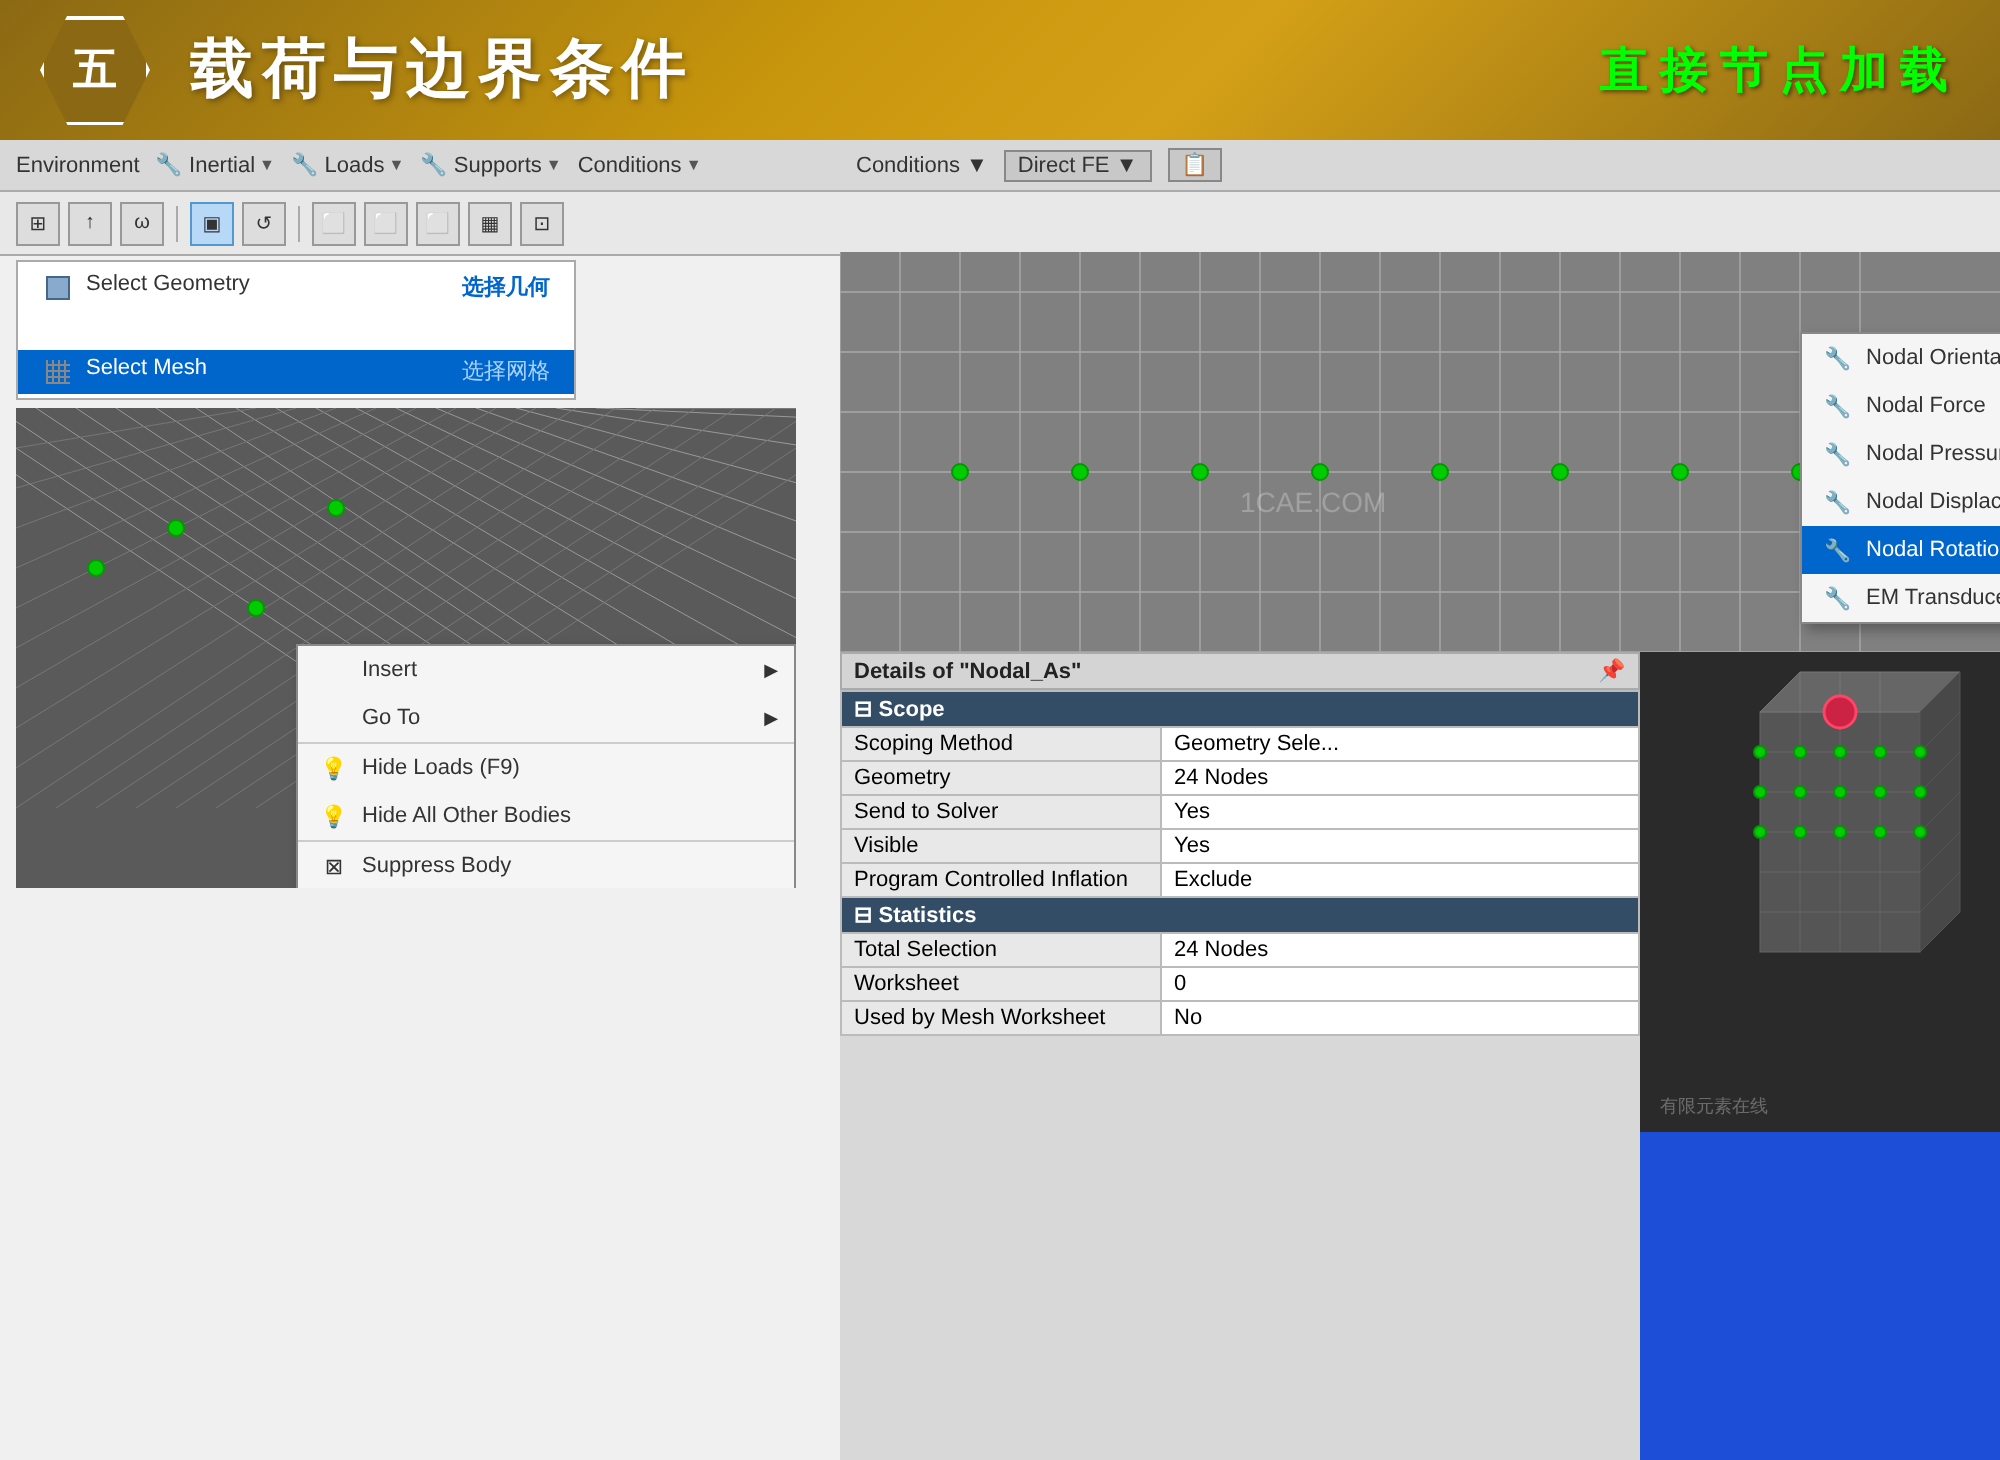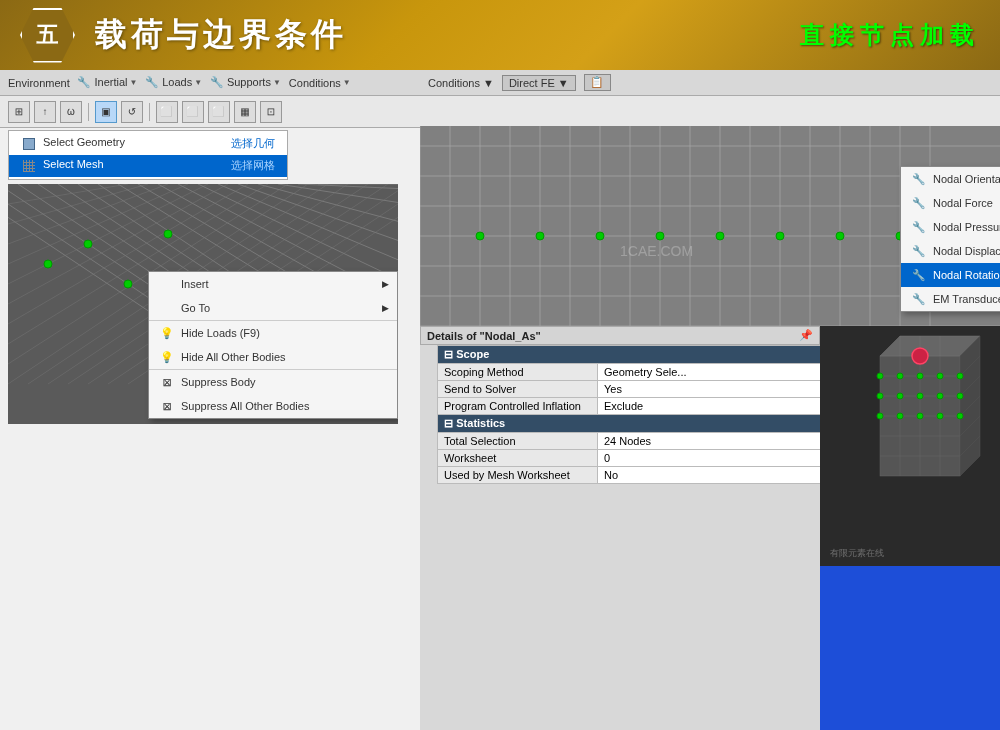--- a/index.html
+++ b/index.html
@@ -82,37 +82,37 @@
       border: 1px solid #aaa;
       width: 280px;
       margin: 2px 8px;
       padding: 2px 0;
     }
     .select-menu-item {
       display: flex; align-items: flex-start; gap: 6px;
       padding: 3px 12px; cursor: pointer; font-size: 11px; color: #333;
     }
     .select-menu-item .icon { width: 16px; height: 16px; display: flex; align-items: center; justify-content: center; flex-shrink: 0; }
-    .select-menu-item .label-cn { color: #0066cc; margin-left: auto; }
+    .select-menu-item .label-cn { color: #0066cc; margin-left: auto; font-weight: bold; }
 
     
     .mesh-view {
       width: 390px;
       height: 240px;
       margin: 4px 8px;
       background: #555;
       position: relative;
       overflow: hidden;
     }
 
     
     .context-menu {
       position: absolute;
       left: 140px;
-      top: 87px;
+      top: 118px;
       background: #f5f5f5;
       border: 1px solid #888;
       box-shadow: 3px 3px 6px rgba(0,0,0,0.3);
       width: 250px;
       z-index: 10;
       font-size: 11px;
     }
     .ctx-item {
       display: flex; align-items: center; gap: 6px;
       padding: 4px 10px; cursor: pointer; color: #333;
@@ -186,21 +186,20 @@
       border: 1px solid #aaa;
       padding: 2px 6px;
       font-size: 11px; font-weight: bold;
       display: flex; align-items: center; justify-content: space-between;
       color: #222;
     }
     .details-table {
       width: 100%;
       border-collapse: collapse;
       font-size: 11px;
-      margin-left: 17px;
     }
     .details-table td {
       border: 1px solid #bbb;
       padding: 2px 6px;
       background: #f0f0f0;
     }
     .details-table .section-header td {
       background: #334d66;
       color: #fff;
       font-weight: bold;
@@ -260,21 +259,21 @@
     </div>
 
     <div class="select-menu">
       <div class="select-menu-item">
         <div class="icon">
             <div class="ico-square"></div>
           </div>
         <span>Select Geometry</span>
         <span class="label-cn">选择几何</span>
       </div>
-      <div class="select-menu-item" style="background:#0066cc;">
+      <div class="select-menu-item" style="background:#0066cc;margin-top:20px;">
         <div class="icon">
             <div class="ico-grid"></div>
           </div>
         <span style="color:#fff;">Select Mesh</span>
         <span style="color:#aad4ff; margin-left:auto;">选择网格</span>
       </div>
     </div>
 
     <div class="mesh-view">
       <svg class="mesh-svg" width="390" height="240">
@@ -457,23 +456,31 @@
         <table class="details-table">
           <tbody>
 
             <tr class="section-header">
               <td colspan="2">⊟ Scope</td>
             </tr>
             <tr>
               <td class="key-col">Scoping Method</td>
               <td class="val-col">Geometry Sele...</td>
             </tr>
+            <tr>
+              <td class="key-col">Geometry</td>
+              <td class="val-col">24 Nodes</td>
+            </tr>
 
             <tr>
               <td class="key-col">Send to Solver</td>
+              <td class="val-col">Yes</td>
+            </tr>
+            <tr>
+              <td class="key-col">Visible</td>
               <td class="val-col">Yes</td>
             </tr>
             <tr>
               <td class="key-col">Program Controlled Inflation</td>
               <td class="val-col">Exclude</td>
             </tr>
 
             <tr class="section-header">
               <td colspan="2">⊟ Statistics</td>
             </tr>

